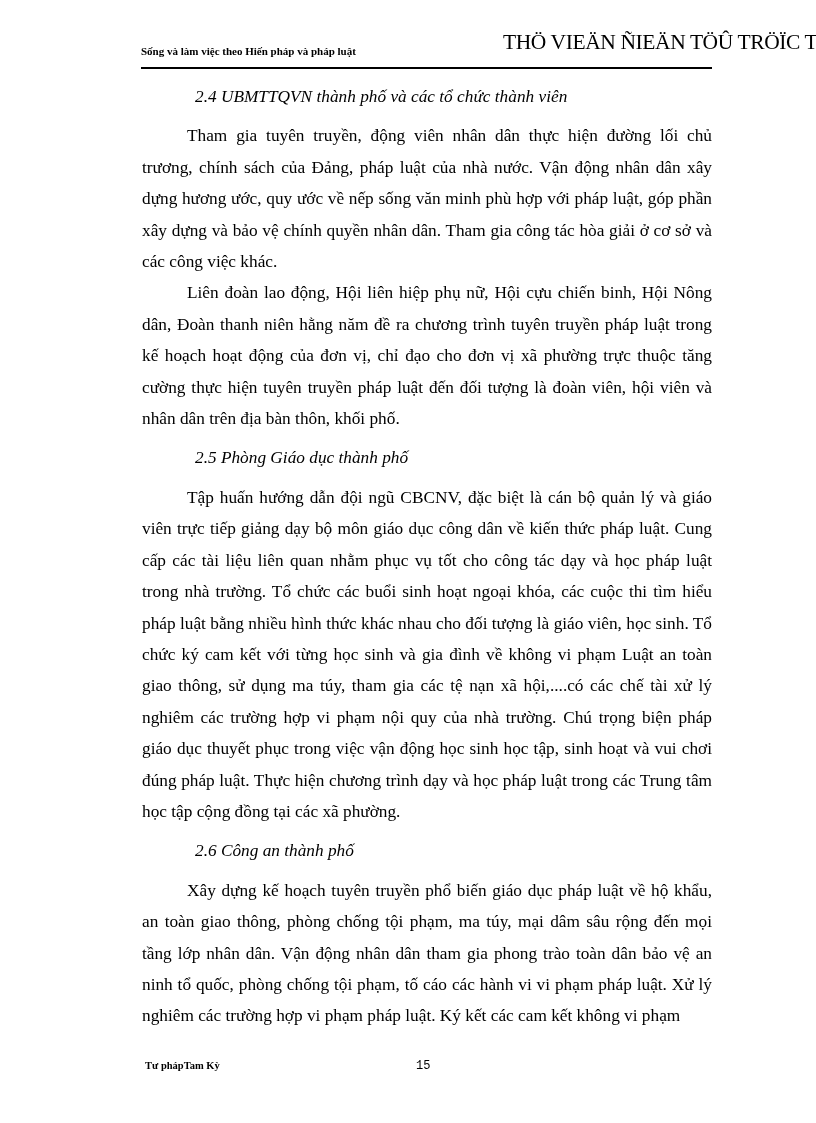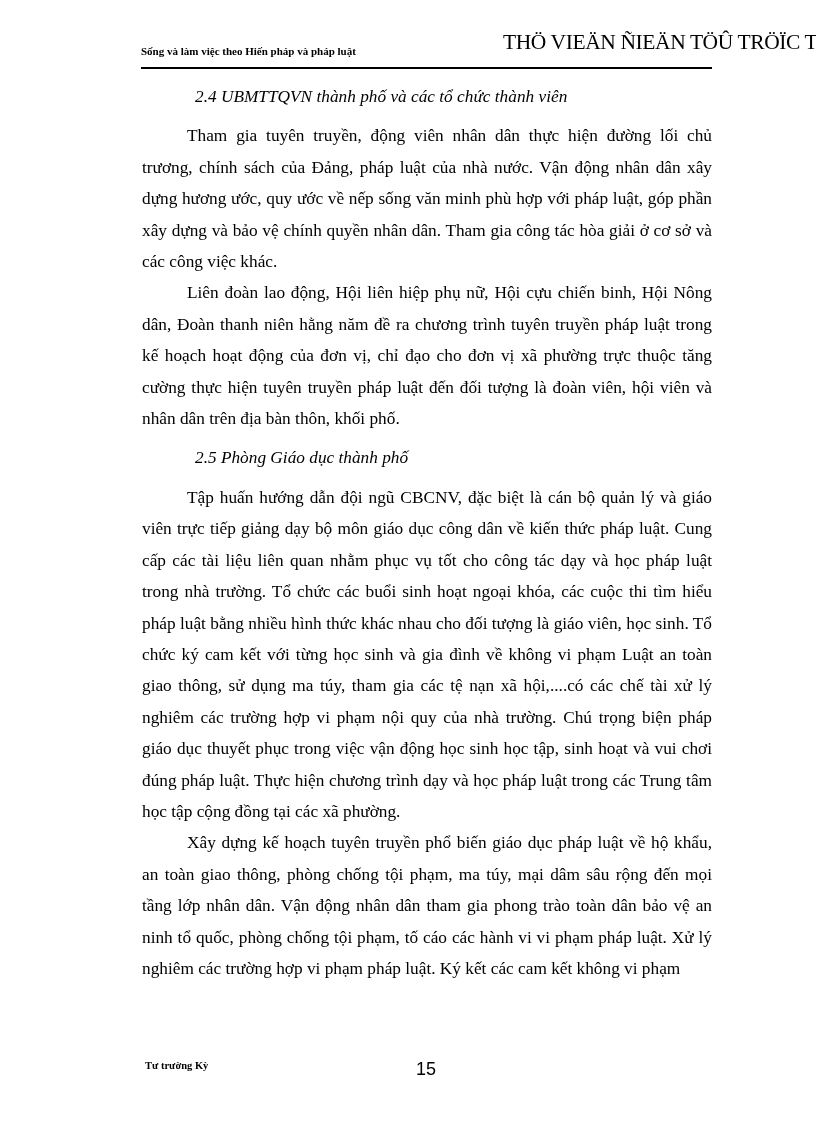--- a/index.html
+++ b/index.html
@@ -32,39 +32,40 @@
     line-height: 31.4px; padding-left: 45px;
   }
 
   .ftr-left {
     position: absolute; left: 145px; top: 1060px;
     font-family: "Liberation Serif", serif; font-weight: bold; font-size: 10.5px;
     white-space: nowrap;
   }
   .ftr-page {
     position: absolute; left: 416px; top: 1059px;
-    font-family: Liberation Sans, sans-serif; font-size: 18px;
+    font-family: Liberation Mono, monospace; font-size: 12px;
   }
 </style>
 </head>
 <body>
 
 <div class="page">
 
   <div class="hdr-left">Sống và làm việc theo Hiến pháp và pháp luật</div>
   <div class="hdr-right">THÖ VIEÄN ÑIEÄN TÖÛ TRÖÏC TUYEÁN</div>
   <div class="hdr-rule"></div>
 
   <div class="body-text">
     <h2>2.4 UBMTTQVN thành phố và các tổ chức thành viên</h2>
     <p>Tham gia tuyên truyền, động viên nhân dân thực hiện đường lối chủ trương, chính sách của Đảng, pháp luật của nhà nước. Vận động nhân dân xây dựng hương ước, quy ước về nếp sống văn minh phù hợp với pháp luật, góp phần xây dựng và bảo vệ chính quyền nhân dân. Tham gia công tác hòa giải ở cơ sở và các công việc khác.</p>
     <p>Liên đoàn lao động, Hội liên hiệp phụ nữ, Hội cựu chiến binh, Hội Nông dân, Đoàn thanh niên hằng năm đề ra chương trình tuyên truyền pháp luật trong kế hoạch hoạt động của đơn vị, chỉ đạo cho đơn vị xã phường trực thuộc tăng cường thực hiện tuyên truyền pháp luật đến đối tượng là đoàn viên, hội viên và nhân dân trên địa bàn thôn, khối phố.</p>
 
     <h2>2.5 Phòng Giáo dục thành phố</h2>
     <p>Tập huấn hướng dẫn đội ngũ CBCNV, đặc biệt là cán bộ quản lý và giáo viên trực tiếp giảng dạy bộ môn giáo dục công dân về kiến thức pháp luật. Cung cấp các tài liệu liên quan nhằm phục vụ tốt cho công tác dạy và học pháp luật trong nhà trường. Tổ chức các buổi sinh hoạt ngoại khóa, các cuộc thi tìm hiểu pháp luật bằng nhiều hình thức khác nhau cho đối tượng là giáo viên, học sinh. Tổ chức ký cam kết với từng học sinh và gia đình về không vi phạm Luật an toàn giao thông, sử dụng ma túy, tham gia các tệ nạn xã hội,....có các chế tài xử lý nghiêm các trường hợp vi phạm nội quy của nhà trường. Chú trọng biện pháp giáo dục thuyết phục trong việc vận động học sinh học tập, sinh hoạt và vui chơi đúng pháp luật. Thực hiện chương trình dạy và học pháp luật trong các Trung tâm học tập cộng đồng tại các xã phường.</p>
 
+    <h2>2.6 Công an thành phố</h2>
     <p>Xây dựng  kế hoạch tuyên truyền phổ biến giáo dục pháp luật về hộ khẩu, an toàn giao thông, phòng chống tội phạm, ma túy, mại dâm sâu rộng đến mọi tầng lớp nhân dân. Vận động nhân dân tham gia phong trào toàn dân bảo vệ an ninh tổ quốc, phòng chống tội phạm, tố cáo các hành vi vi phạm pháp luật. Xử lý nghiêm các trường hợp vi phạm pháp luật. Ký kết các cam kết không vi phạm</p>
   </div>
 
-  <div class="ftr-left">Tư trường Kỳ</div>
+  <div class="ftr-left">Tư phápTam Kỳ</div>
   <div class="ftr-page">15</div>
 
 </div>
 
 </body></html>

